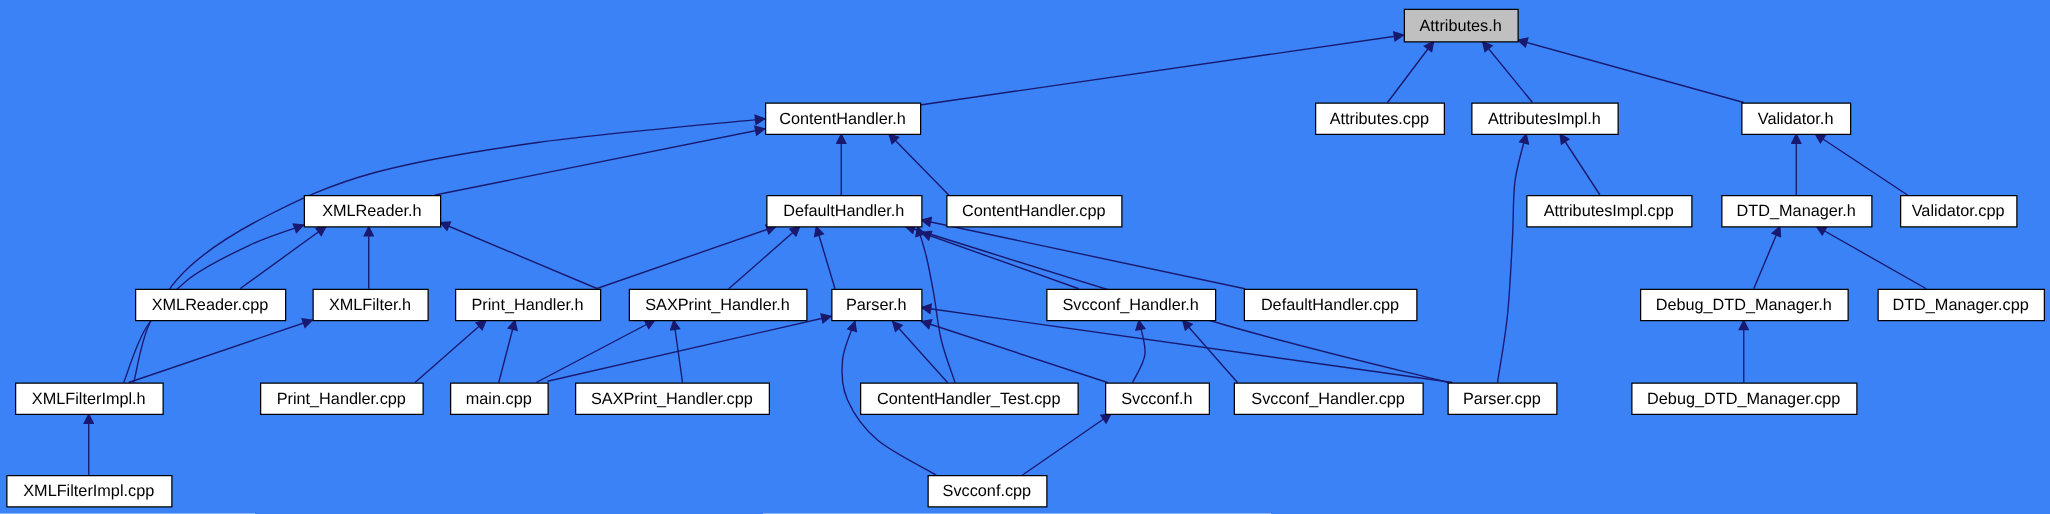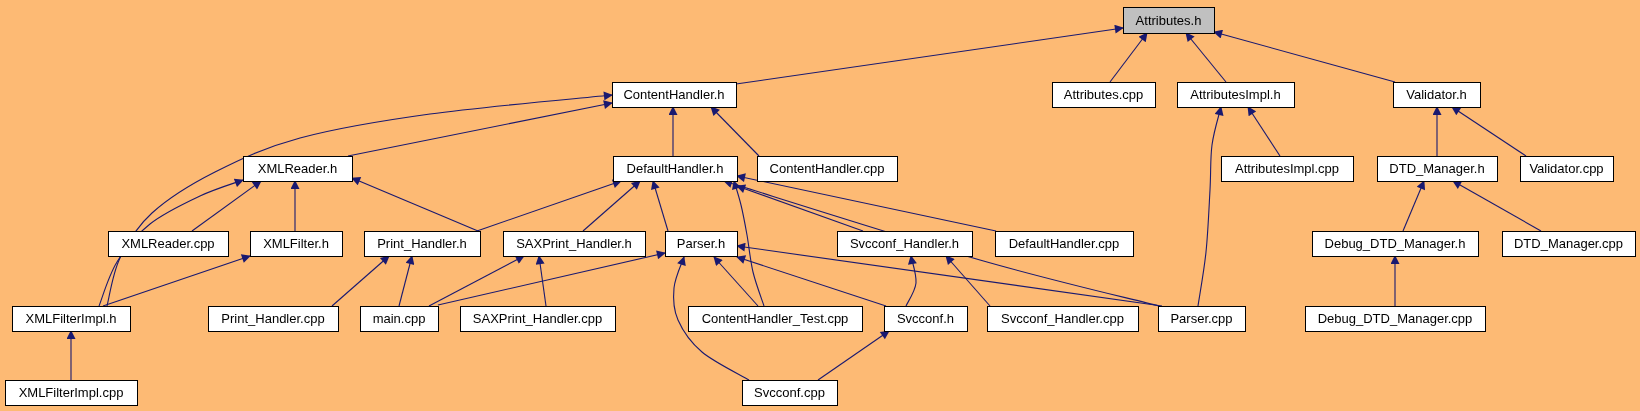--- a/index.html
+++ b/index.html
@@ -1,20 +1,20 @@
 <!DOCTYPE html>
 <html><head>
 <meta charset="utf-8">
 <style>
   html, body { margin: 0; padding: 0; background: #ffffff; }
   .graph-container {
     position: relative;
     width: 1640px;
     height: 411px;
-    background: #fdba74;
+    background: #3b82f6;
     font-family: "Liberation Sans", "DejaVu Sans", sans-serif;
     overflow: hidden;
   }
   svg text {
     font-family: "Liberation Sans", "DejaVu Sans", sans-serif;
     font-size: 13px;
     fill: #000000;
   }
   svg rect.node-box { stroke-width: 1; }
   svg path.edge { fill: none; stroke-width: 1.1; }

